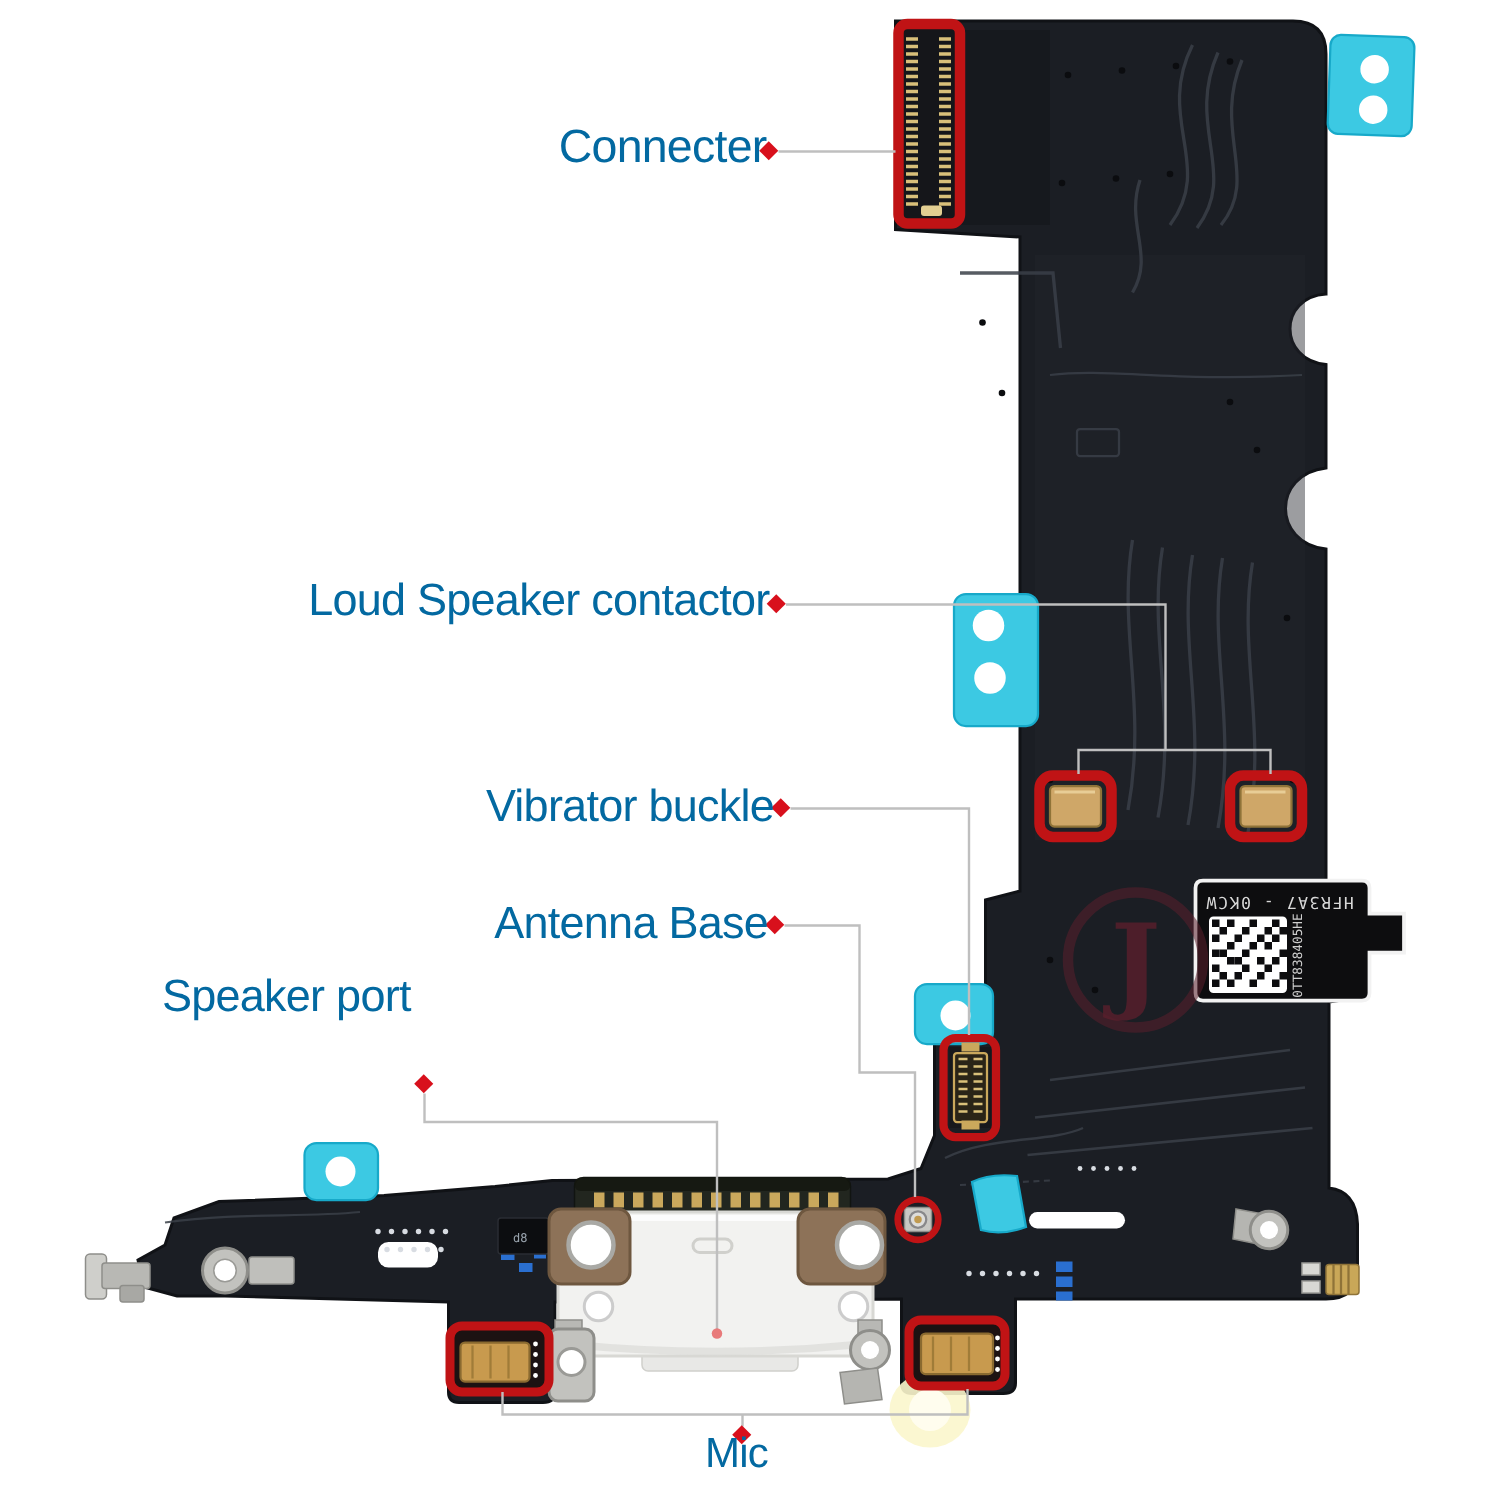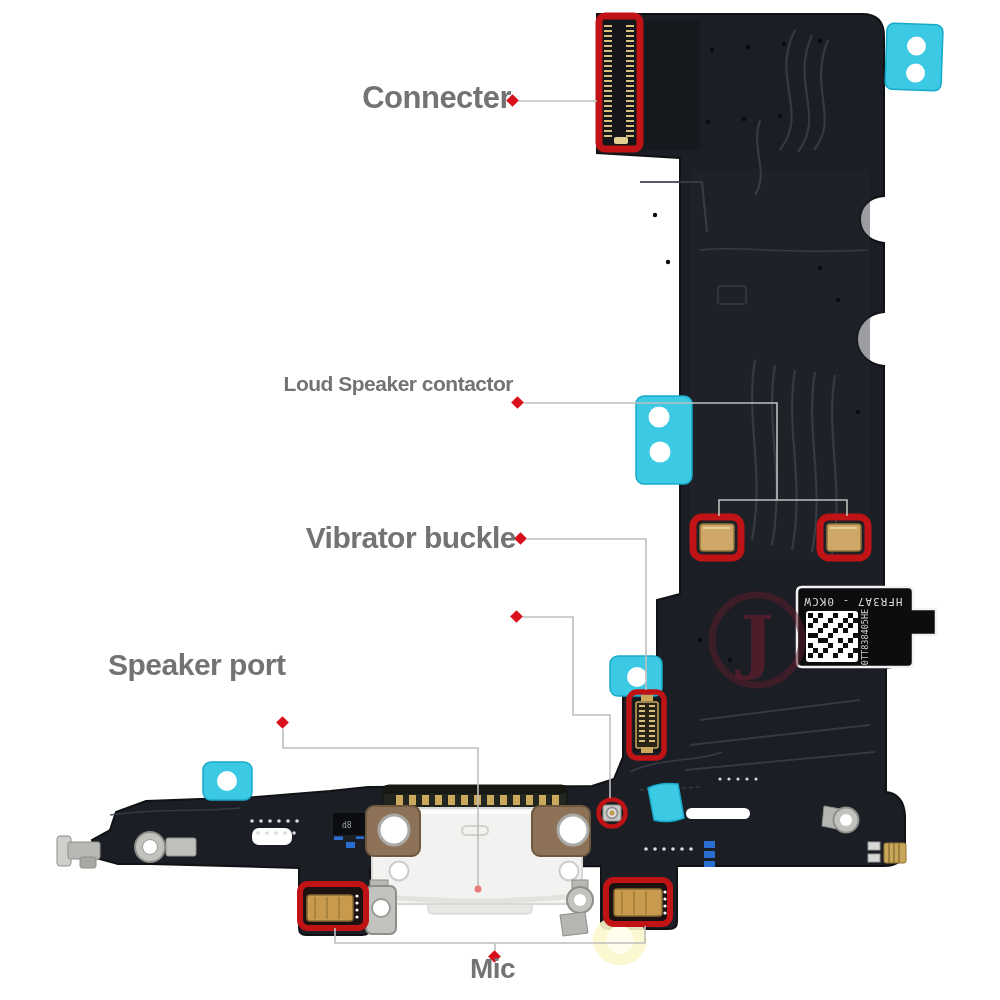--- a/index.html
+++ b/index.html
@@ -1,19 +1,19 @@
 <!DOCTYPE html>
 <html><head>
 <meta charset="utf-8">
 <style>
   html,body{margin:0;padding:0;background:#fff;}
   #stage{position:relative;width:1000px;height:1000px;background:#fff;overflow:hidden;
          font-family:"Liberation Sans","DejaVu Sans",sans-serif;}
   svg{position:absolute;left:0;top:0;}
-  .lbl{position:absolute;font-weight:700;color:#737373;letter-spacing:-0.5px;white-space:nowrap;}
+  .lbl{position:absolute;font-weight:400;color:#0369a1;letter-spacing:-0.5px;white-space:nowrap;}
   .lbl.r{text-align:right;}
 </style>
 </head>
 <body>
 
 <div id="stage">
 <svg width="1000" height="1000" viewBox="0 0 1000 1000">
 
   <g>
     <path d="M 597,14 L 862,14 Q 884,14 884,36 L 884,196 C 852,198 852,240 884,243
@@ -331,17 +331,18 @@
     <rect x="513" y="398" width="9" height="9" transform="rotate(45 517.5 402.5)"></rect>
     <rect x="516" y="534" width="9" height="9" transform="rotate(45 520.5 538.5)"></rect>
     <rect x="512" y="612" width="9" height="9" transform="rotate(45 516.5 616.5)"></rect>
     <rect x="278" y="718" width="9" height="9" transform="rotate(45 282.5 722.5)"></rect>
     <rect x="490" y="952" width="9" height="9" transform="rotate(45 494.5 956.5)"></rect>
     <circle cx="478" cy="889" r="3.5" fill="#e87a7a"></circle>
   </g>
 </svg>
 
   <div class="lbl r" style="right:489px;top:80px;font-size:31px;">Connecter</div>
-  <div class="lbl r" style="right:487px;top:372px;font-size:21px;">Loud Speaker contactor</div>
+  <div class="lbl r" style="right:487px;top:384px;font-size:30px;">Loud Speaker contactor</div>
   <div class="lbl r" style="right:484px;top:521px;font-size:30px;">Vibrator buckle</div>
+  <div class="lbl r" style="right:488px;top:599px;font-size:30px;">Antenna Base</div>
   <div class="lbl" style="left:108px;top:648px;font-size:30px;">Speaker port</div>
   <div class="lbl" style="left:470px;top:953px;font-size:28px;">Mic</div>
 </div>
 
 </body></html>

